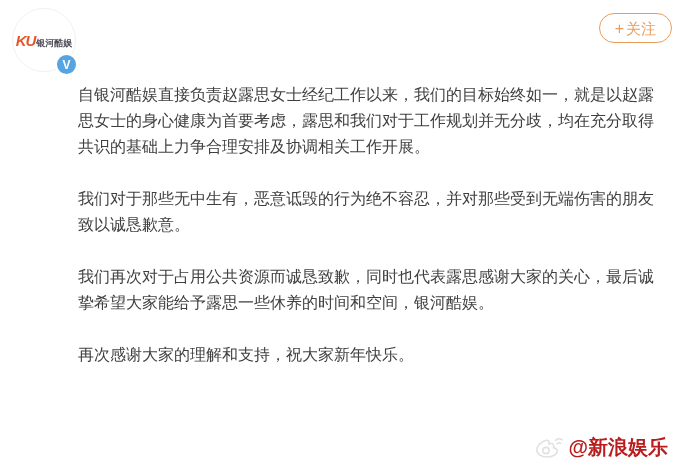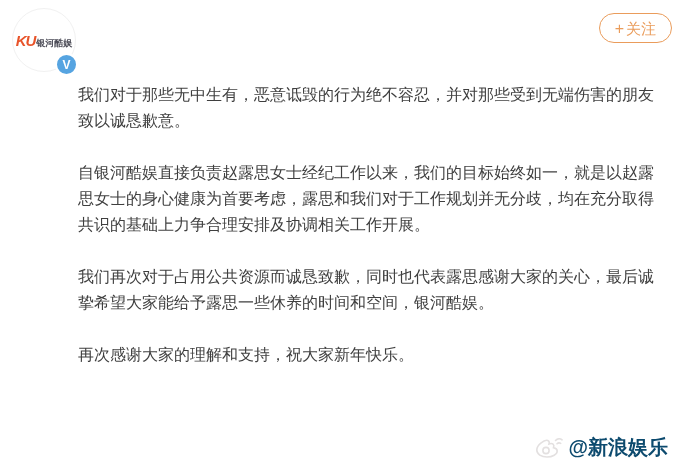--- a/index.html
+++ b/index.html
@@ -62,21 +62,21 @@
     font-size:16px; line-height:26px; color:#3f3f3f;
     word-break:break-all;
   }
   .content p { margin:0 0 26px 0; }
   .content p:last-child { margin-bottom:0; }
 
   
   .watermark {
     position:absolute; right:20px; bottom:4px;
     display:flex; align-items:center;
-    color:#0c4a6e; font-size:20px; font-weight:bold;
+    color:#b91c1c; font-size:20px; font-weight:bold;
     pointer-events:none; white-space:nowrap;
   }
   .watermark svg { margin-right:4px; display:block; }
 </style>
 </head>
 <body>
 
 <div class="page">
 
   <div class="header">
@@ -89,22 +89,22 @@
     </div>
 
 
     <div class="follow-btn">
         <span class="plus">+</span>
         <span>关注</span>
       </div>
   </div>
 
   <div class="content">
+      <p>自银河酷娱直接负责赵露思女士经纪工作以来，我们的目标始终如一，就是以赵露思女士的身心健康为首要考虑，露思和我们对于工作规划并无分歧，均在充分取得共识的基础上力争合理安排及协调相关工作开展。</p>
       <p>我们对于那些无中生有，恶意诋毁的行为绝不容忍，并对那些受到无端伤害的朋友致以诚恳歉意。</p>
-      <p>自银河酷娱直接负责赵露思女士经纪工作以来，我们的目标始终如一，就是以赵露思女士的身心健康为首要考虑，露思和我们对于工作规划并无分歧，均在充分取得共识的基础上力争合理安排及协调相关工作开展。</p>
       <p>我们再次对于占用公共资源而诚恳致歉，同时也代表露思感谢大家的关心，最后诚挚希望大家能给予露思一些休养的时间和空间，银河酷娱。</p>
       <p>再次感谢大家的理解和支持，祝大家新年快乐。</p>
     </div>
 
   <div class="watermark">
     <svg width="30" height="27" viewBox="0 0 30 27" fill="none">
       <path d="M13 23c-5.7 0-10.2-2.9-10.2-6.9 0-2.3 1.4-4.9 4-7 3-2.4 6.5-3.4 7.9-2 .6.6.7 1.6.3 2.8 1.7-.6 3.3-.5 4.2.4.8.8.8 2 .3 3.3 2.2.5 3.7 1.7 3.7 3.4 0 3.3-4.6 6-10.2 6z" stroke="#e3e0e0" stroke-width="1.6"></path>
       <circle cx="12" cy="16.5" r="3.1" stroke="#e3e0e0" stroke-width="1.6"></circle>
       <path d="M21.5 6.5c1.8-1.9 4.7-2.2 6.6-.7" stroke="#e3e0e0" stroke-width="1.6" stroke-linecap="round"></path>
       <path d="M23 9.8c1-1 2.6-1.1 3.7-.4" stroke="#e3e0e0" stroke-width="1.6" stroke-linecap="round"></path>

